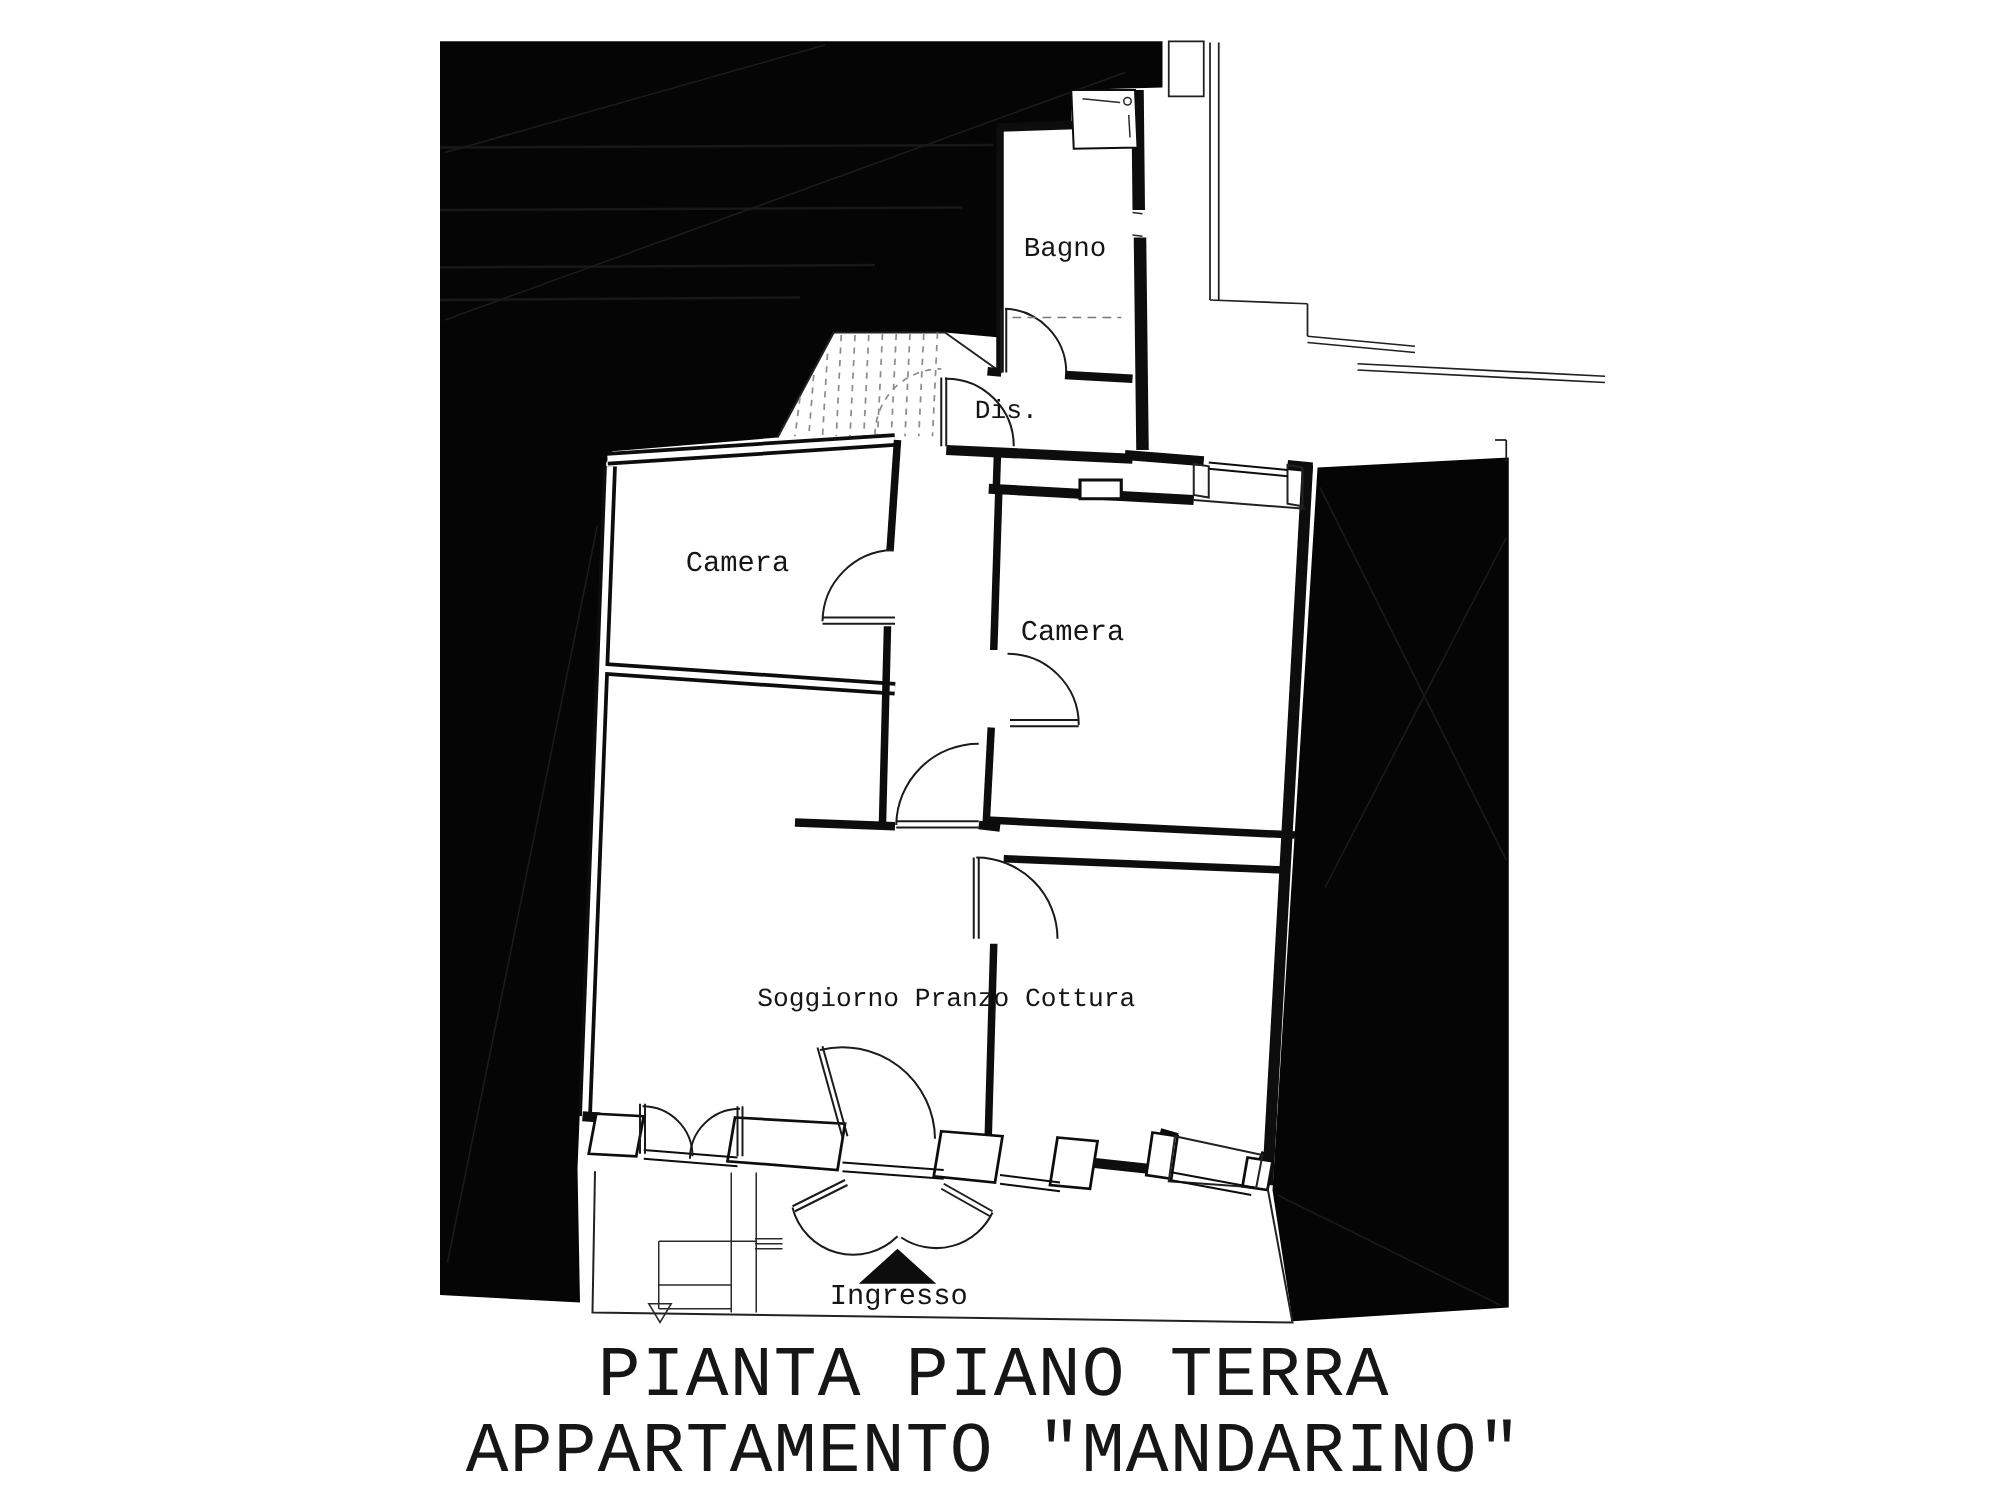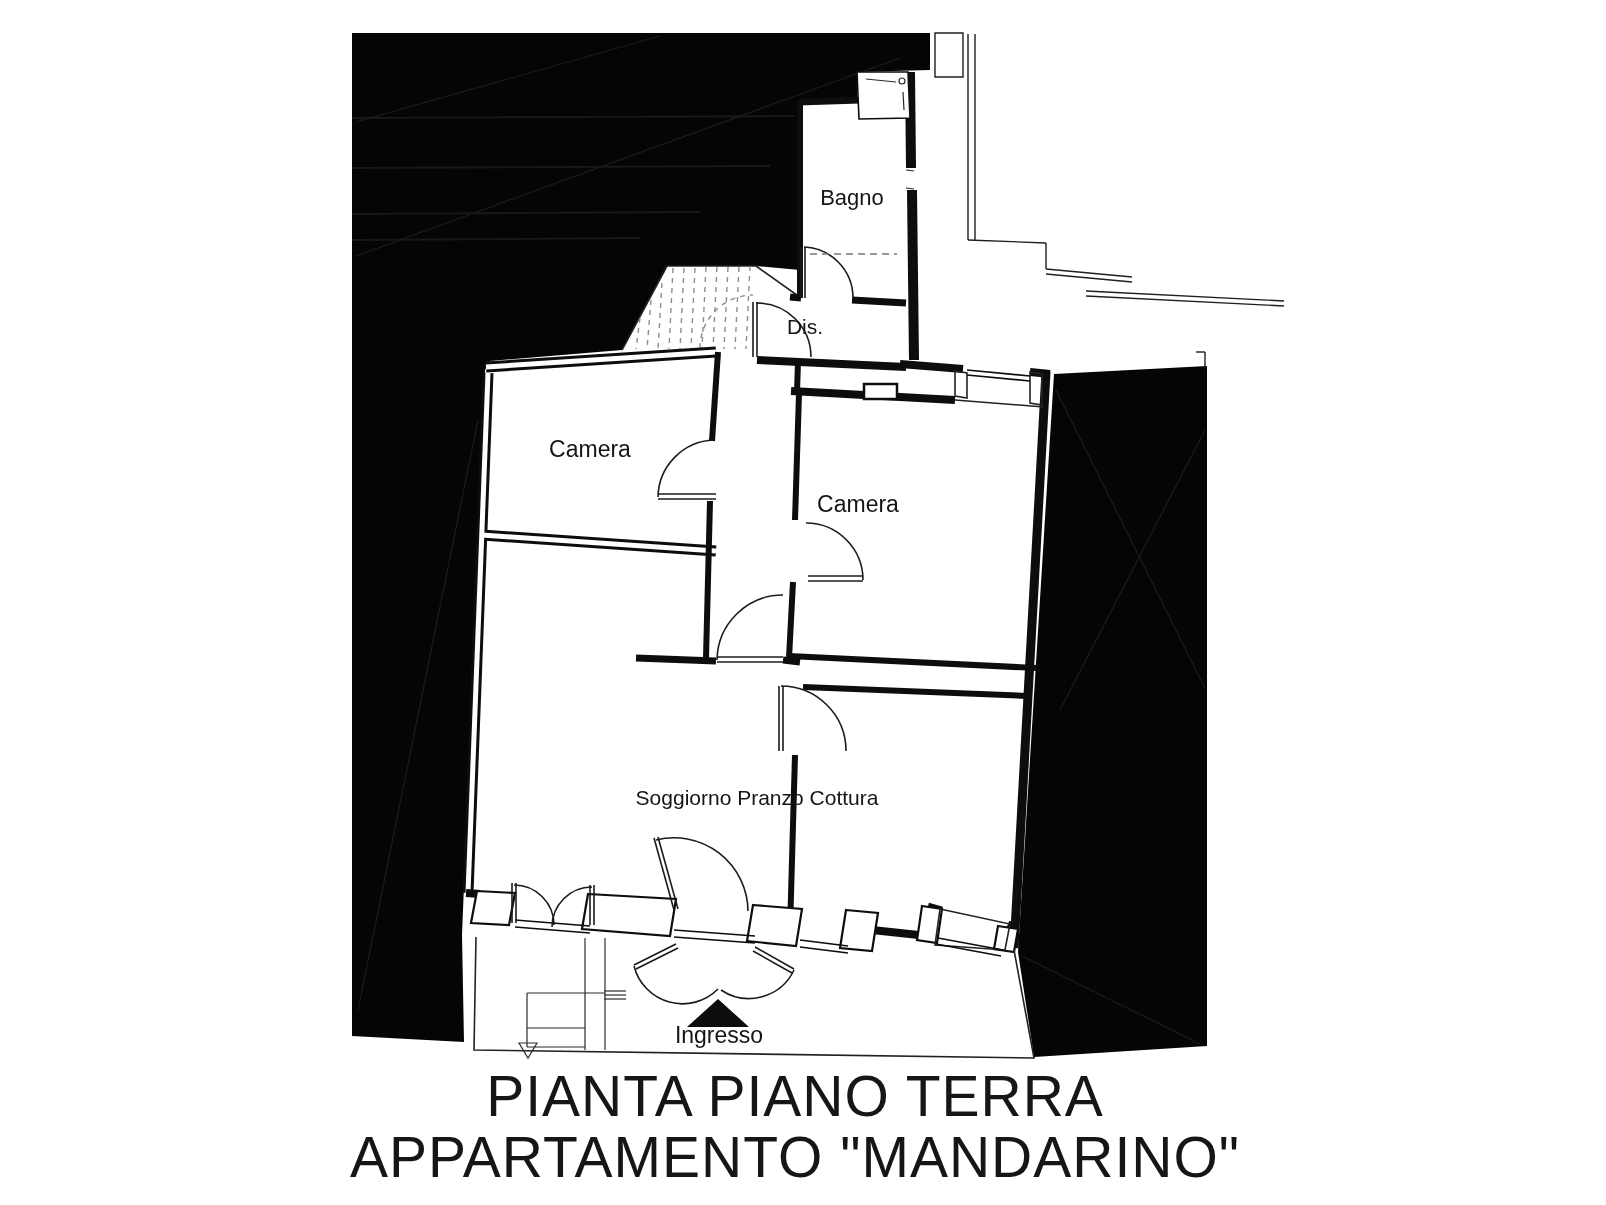--- a/index.html
+++ b/index.html
@@ -5,21 +5,21 @@
   :root{
     --ink:#0d0d0d;
     --paper:#ffffff;
     --mass:#050505;
     --tread:#8e8e8e;
     --dashline:#777777;
     --label:#151515;
   }
   html,body{margin:0;padding:0;background:var(--paper);}
   .canvas{position:relative;width:1606px;height:1205px;background:var(--paper);overflow:hidden;
-          font-family:Liberation Sans, sans-serif;}
+          font-family:Liberation Mono, monospace;}
   svg{position:absolute;left:0;top:0;}
   .mass{fill:var(--mass);stroke:none;}
   .tex{stroke:#1c1c1c;stroke-width:1.2;fill:none;}
   .streak{stroke:#181818;stroke-width:2;fill:none;}
   .nb{stroke:#1f1f1f;stroke-width:1.4;fill:none;}
   .thin{stroke:#222222;stroke-width:1.6;fill:none;}
   .thin12{stroke:#2a2a2a;stroke-width:1.2;fill:none;}
   .wall{stroke:var(--ink);fill:none;stroke-linecap:butt;}
   .w10{stroke-width:10;} .w9{stroke-width:9;} .w8{stroke-width:8;} .w7{stroke-width:7;} .w6{stroke-width:6;}
   .wo{stroke:var(--ink);stroke-width:11;fill:none;stroke-linecap:butt;}

